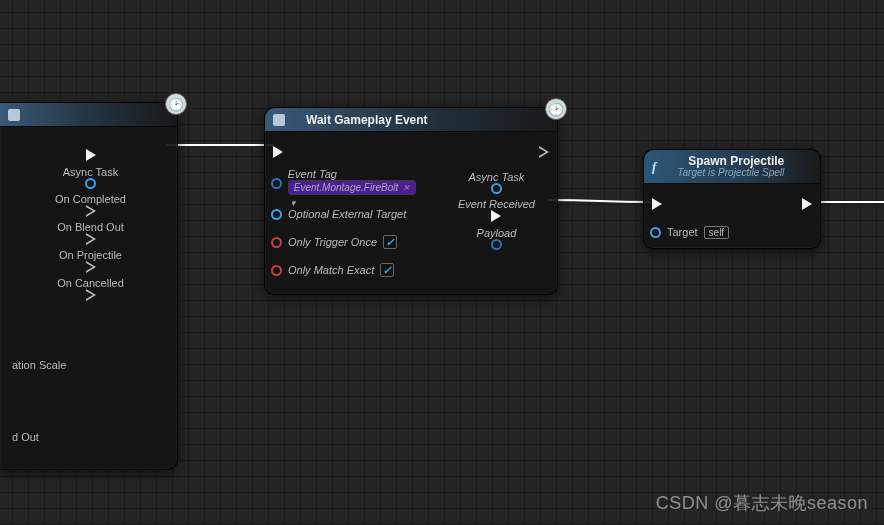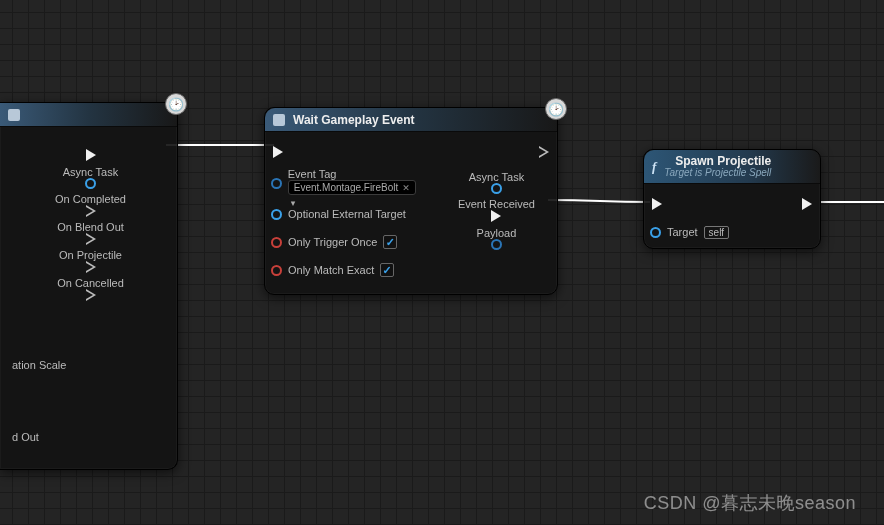--- a/index.html
+++ b/index.html
@@ -32,21 +32,21 @@
     box-shadow: 0 3px 12px rgba(0,0,0,0.6), inset 0 0 0 1px rgba(255,255,255,0.03);
   }
   .node-partial { border-top-left-radius: 0; border-bottom-left-radius: 0; border-left: none; }
   .node-header {
     height: 24px;
     display: flex; align-items: center;
     padding: 0 8px;
     border-top-left-radius: 10px; border-top-right-radius: 10px;
     font-size: 12px; font-weight: 600;
     color: #eee;
-    gap: 8px;
+    gap: 21px;
   }
   .hdr-blue { background: linear-gradient(90deg, #3a5a78 0%, #233442 50%, #181818 100%); border-bottom:1px solid #0a0a0a;}
   .hdr-blue2 { background: linear-gradient(90deg, #2d5676 0%, #233a4e 60%, #1a1a1a 100%); border-bottom:1px solid #0a0a0a;}
   .node-body { padding: 6px 0 10px 0; }
   .row {
     display: flex;
     align-items: center;
     height: 28px;
     position: relative;
   }
@@ -91,21 +91,21 @@
     width:0;height:0;
     border-top:3px solid transparent;
     border-bottom:3px solid transparent;
     border-left:4px solid currentColor;
     opacity:0;
   }
   .pin-blue  { color:#3aa0e8; border-color:#3aa0e8; }
   .pin-red   { color:#c8403a; border-color:#c8403a; }
   .pin-struct{ color:#1a3f63; border-color:#2a74b5; }
   .chip {
-    background: #000000;
+    background: #4c1d95;
     border: 1px solid #3b3b3b;
     border-radius: 3px;
     padding: 1px 5px;
     font-size: 10px;
     color: #aaa;
     display: inline-flex; align-items: flex-end; gap:4px;
   }
   .chip .x { font-size:9px; color:#888; }
   .chev { font-size:9px; color:#aaa; margin-left:3px;}
   .checkbox {
@@ -114,21 +114,21 @@
   }
   .latent-badge {
     position:absolute; top:-10px; right:-10px;
     width:22px;height:22px;border-radius:50%;
     background:#d9d9d9;border:1px solid #666;
     display:flex;align-items:center;justify-content:center;
     color:#222;font-size:13px;
   }
   .wire { position:absolute; stroke:#fff; stroke-width:2; fill:none; pointer-events:none; }
   .watermark {
-    position:absolute; right:28px; bottom:10px;
+    position:absolute; right:16px; bottom:10px;
     font-size:18px; color:rgba(230,230,230,0.55);
     font-family: "Segoe UI", sans-serif;
     letter-spacing:0.5px;
     pointer-events:none;
   }
   .icon-box { width:12px;height:12px;background:#b8c8d8;border-radius:2px;display:inline-block; }
   .icon-f { font-style:italic; font-family: Georgia, serif; color:#cde3f5; font-size:13px; }
   .selfbox { border:1px solid #777; border-radius:2px; padding:0 4px; font-size:10px; color:#bbb;}
 </style>
 </head>
@@ -181,21 +181,21 @@
     </div>
   </div>
 </div>
 
 <div class="node" style="left:264px; top:107px; width:294px; height:188px;">
   <div class="latent-badge">🕑</div>
   <div class="node-header hdr-blue">
     <span class="icon-box"></span>
     <span>Wait Gameplay Event</span>
   </div>
-  <div class="node-body" style="position:relative;">
+  <div class="node-body" style="position:relative;font-style:italic;">
 
     <div class="row" style="justify-content:space-between;padding:0 8px;">
       <span class="pin-exec"></span>
       <span class="pin-exec-hollow"></span>
     </div>
 
     <div style="display:flex;">
       <div style="flex:1.2;">
         <div class="row row-left" style="height:34px;align-items:flex-start;padding-top:2px;">
           <span class="pin-circle pin-struct" style="margin-top:10px;"></span>

